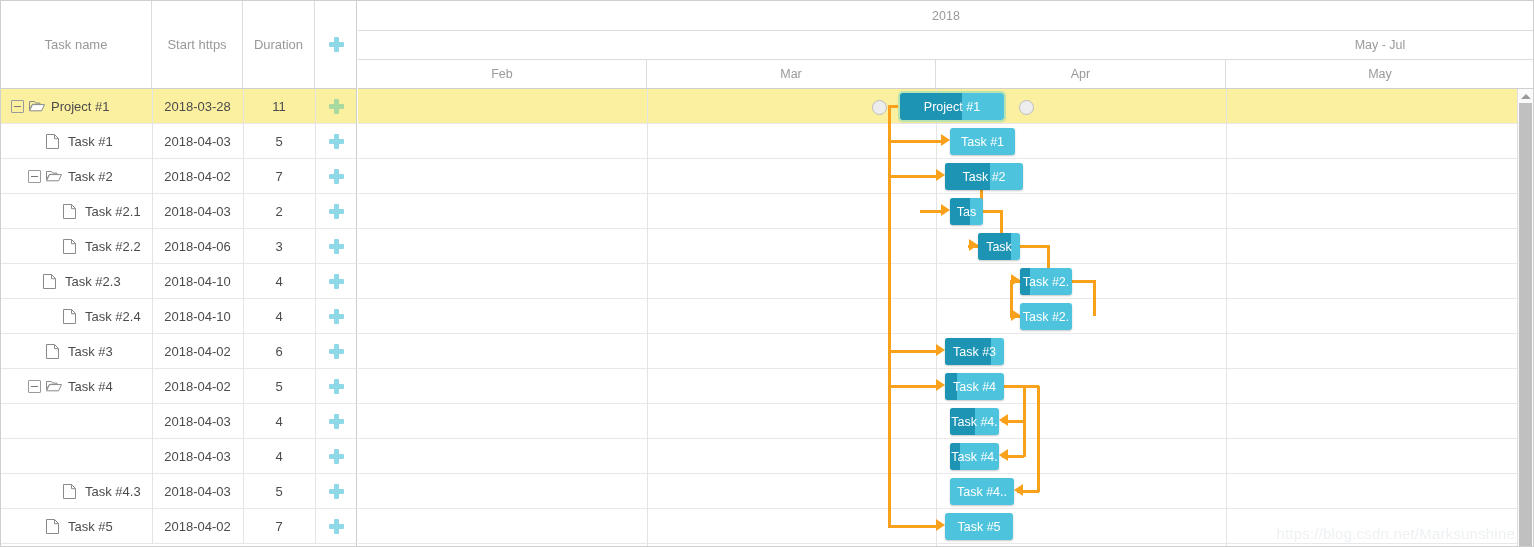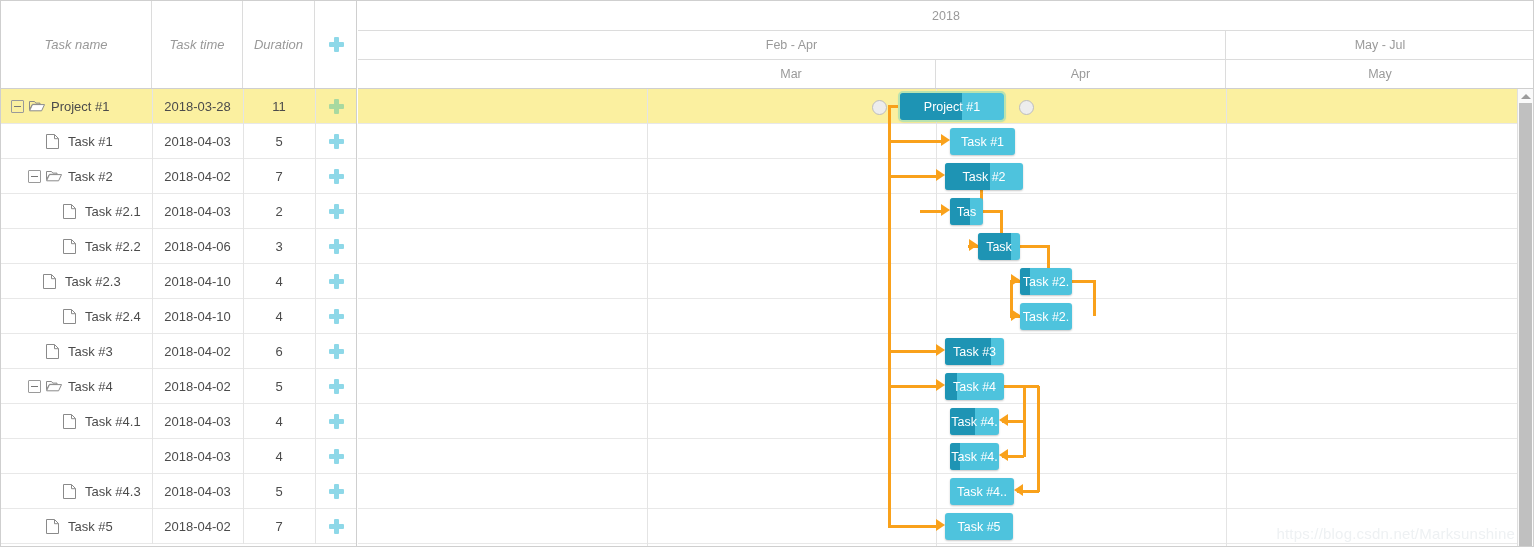--- a/index.html
+++ b/index.html
@@ -13,21 +13,21 @@
        border:1px solid #cfcfcf;overflow:hidden;}
 
   
   #grid{position:absolute;left:0;top:0;width:356px;height:545px;
         box-sizing:border-box;border-right:1px solid #cfcfcf;background:#fff;}
   #grid-head{position:relative;height:88px;box-sizing:border-box;
              border-bottom:1px solid #cfcfcf;}
   .gh-cell{position:absolute;top:0;height:87px;box-sizing:border-box;
            display:flex;align-items:center;justify-content:center;
            color:#999;font-size:13px;}
-  .gh-sep{border-right:1px solid #dcdcdc;font-style:italic;}
+  .gh-sep{border-right:1px solid #dcdcdc;}
   .gh-name{left:0;width:151px;}
   .gh-start{left:151px;width:91px;}
   .gh-dur{left:242px;width:72px;}
   .gh-add{left:314px;width:42px;}
 
   .plus{display:inline-block;width:15px;height:15px;position:relative;}
   .plus:before,.plus:after{content:"";position:absolute;background:#8ed8e8;border-radius:1px;}
   .plus:before{left:0;top:5px;width:15px;height:5px;}
   .plus:after{top:0;left:5px;height:15px;width:5px;}
   .row.sel .plus:before,.row.sel .plus:after{background:#a8d9a0;}
@@ -105,21 +105,21 @@
              letter-spacing:.2px;pointer-events:none;white-space:nowrap;}
 </style>
 </head>
 <body>
 
 <div id="app">
 
   <div id="grid">
     <div id="grid-head">
       <div class="gh-cell gh-name gh-sep">Task name</div>
-      <div class="gh-cell gh-start gh-sep">Task time</div>
+      <div class="gh-cell gh-start gh-sep">Start https</div>
       <div class="gh-cell gh-dur gh-sep">Duration</div>
       <div class="gh-cell gh-add">
         <span class="plus"></span>
       </div>
     </div>
     <div id="grid-body">
         <div class="row sel">
           <div class="cell c-name" style="padding-left:10px">
             <span class="tog"></span>
             <span class="ico">
@@ -266,30 +266,20 @@
             </span>
             <span class="nm">Task #4</span>
           </div>
           <div class="cell c-start">2018-04-02</div>
           <div class="cell c-dur">5</div>
           <div class="cell c-add">
             <span class="plus"></span>
           </div>
         </div>
         <div class="row">
-          <div class="cell c-name" style="padding-left:44px">
-            <span class="tog hidden"></span>
-            <span class="ico">
-              <svg width="13" height="15" viewBox="0 0 13 15">
-                <path d="M0.5 0.5h8L12.5 4.5v10h-12z" fill="#fff" stroke="#8a8a8a" stroke-width="1"></path>
-                <path d="M8.5 0.7v4h4" fill="none" stroke="#8a8a8a" stroke-width="1"></path>
-              </svg>
-            </span>
-            <span class="nm">Task #4.1</span>
-          </div>
           <div class="cell c-start">2018-04-03</div>
           <div class="cell c-dur">4</div>
           <div class="cell c-add">
             <span class="plus"></span>
           </div>
         </div>
         <div class="row">
           <div class="cell c-start">2018-04-03</div>
           <div class="cell c-dur">4</div>
           <div class="cell c-add">
@@ -335,24 +325,24 @@
         <div class="grid-vline" style="left: 314px; height: 455px;"></div>
       </div>
   </div>
 
   <div id="tl">
     <div id="tl-head">
       <div class="th-row th-r1">
         <div class="th-cell" style="left:0;width:1177px;">2018</div>
       </div>
       <div class="th-row th-r2" id="th-quarters">
-          <div class="th-cell" style="left: 0px; width: 868px;">Feb - Apr</div>
           <div class="th-cell" style="left: 868px; width: 309px;">May - Jul</div>
         </div>
       <div class="th-row th-r3" id="th-months">
+          <div class="th-cell" style="left: 0px; width: 289px;">Feb</div>
           <div class="th-cell" style="left: 289px; width: 289px; text-align: right;">Mar</div>
           <div class="th-cell" style="left: 868px; width: 309px;">May</div>
           <div class="th-cell" style="left: 578px; width: 290px;">Apr</div>
         </div>
     </div>
     <div id="tl-body">
         <div class="tl-row sel" style="top: 0px;"></div>
         <div class="tl-row" style="top: 35px;"></div>
         <div class="tl-row" style="top: 70px;"></div>
         <div class="tl-row" style="top: 105px;"></div>

